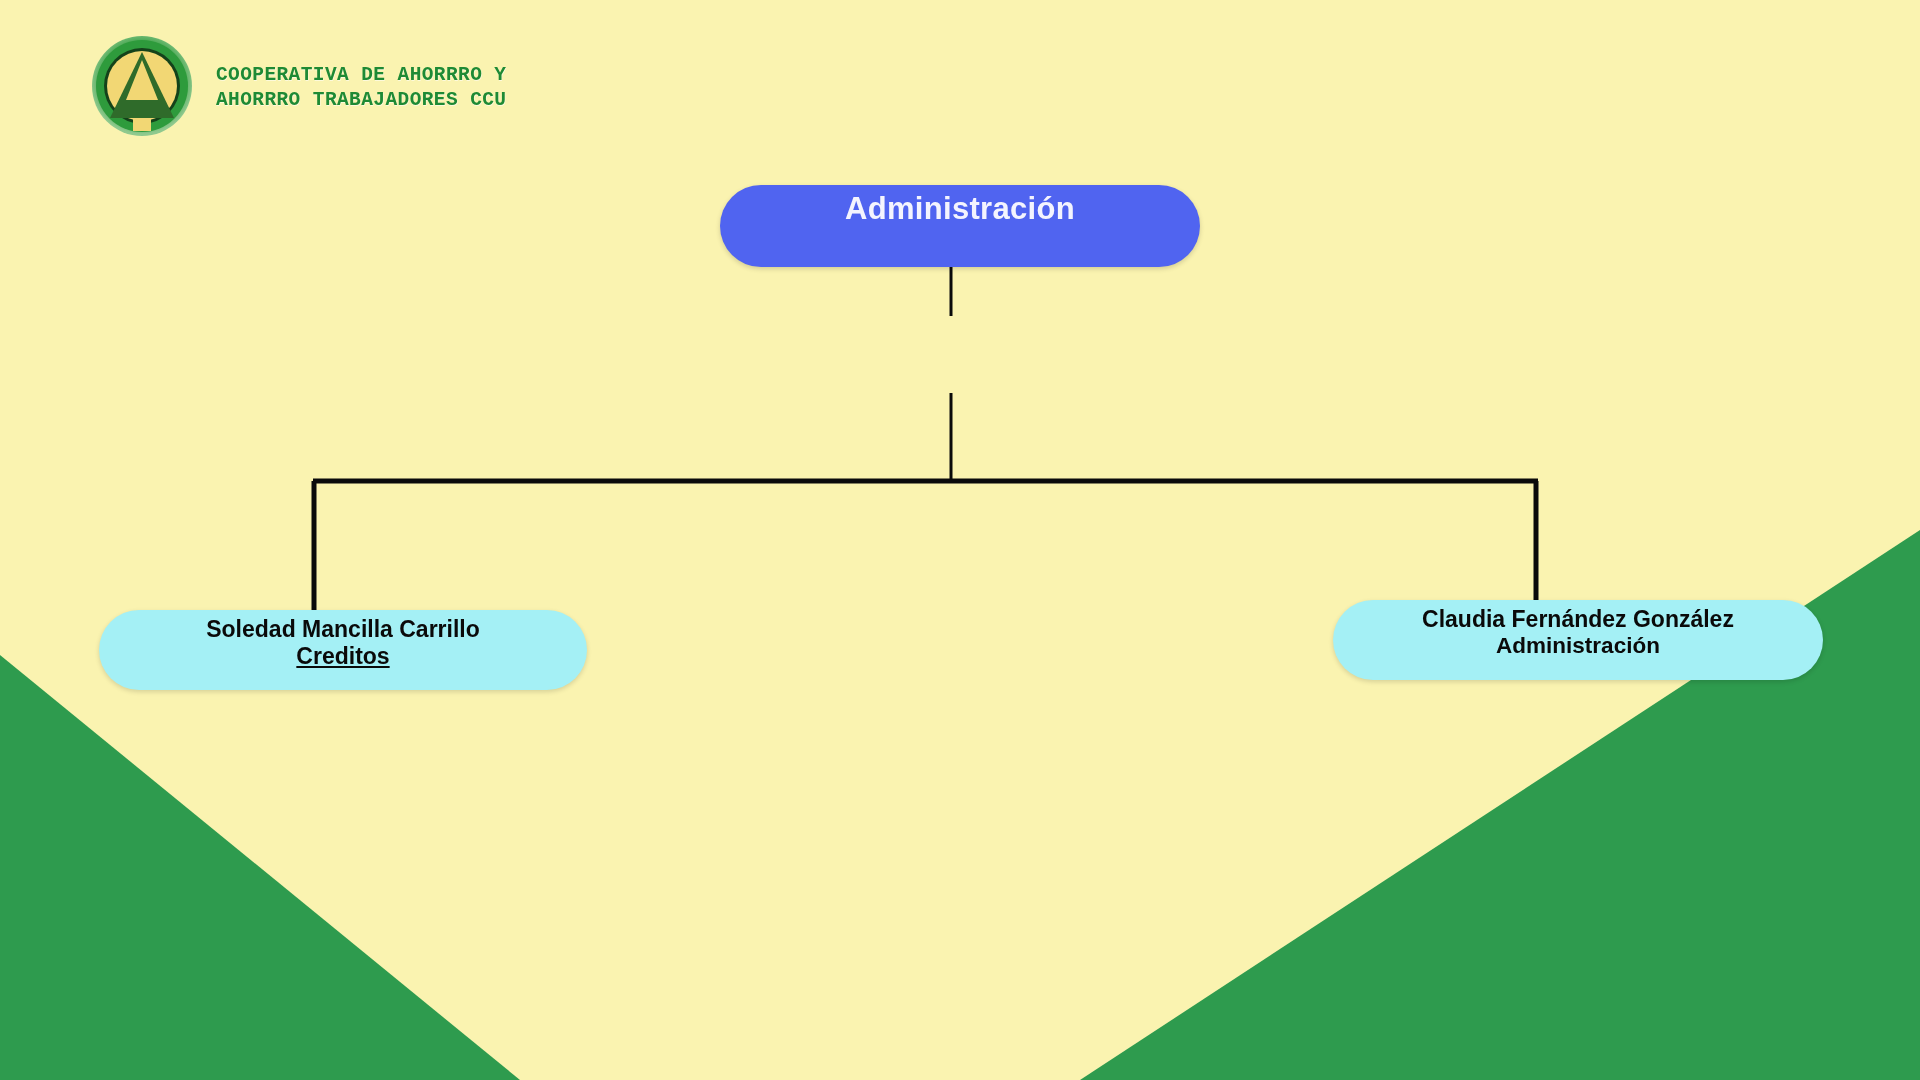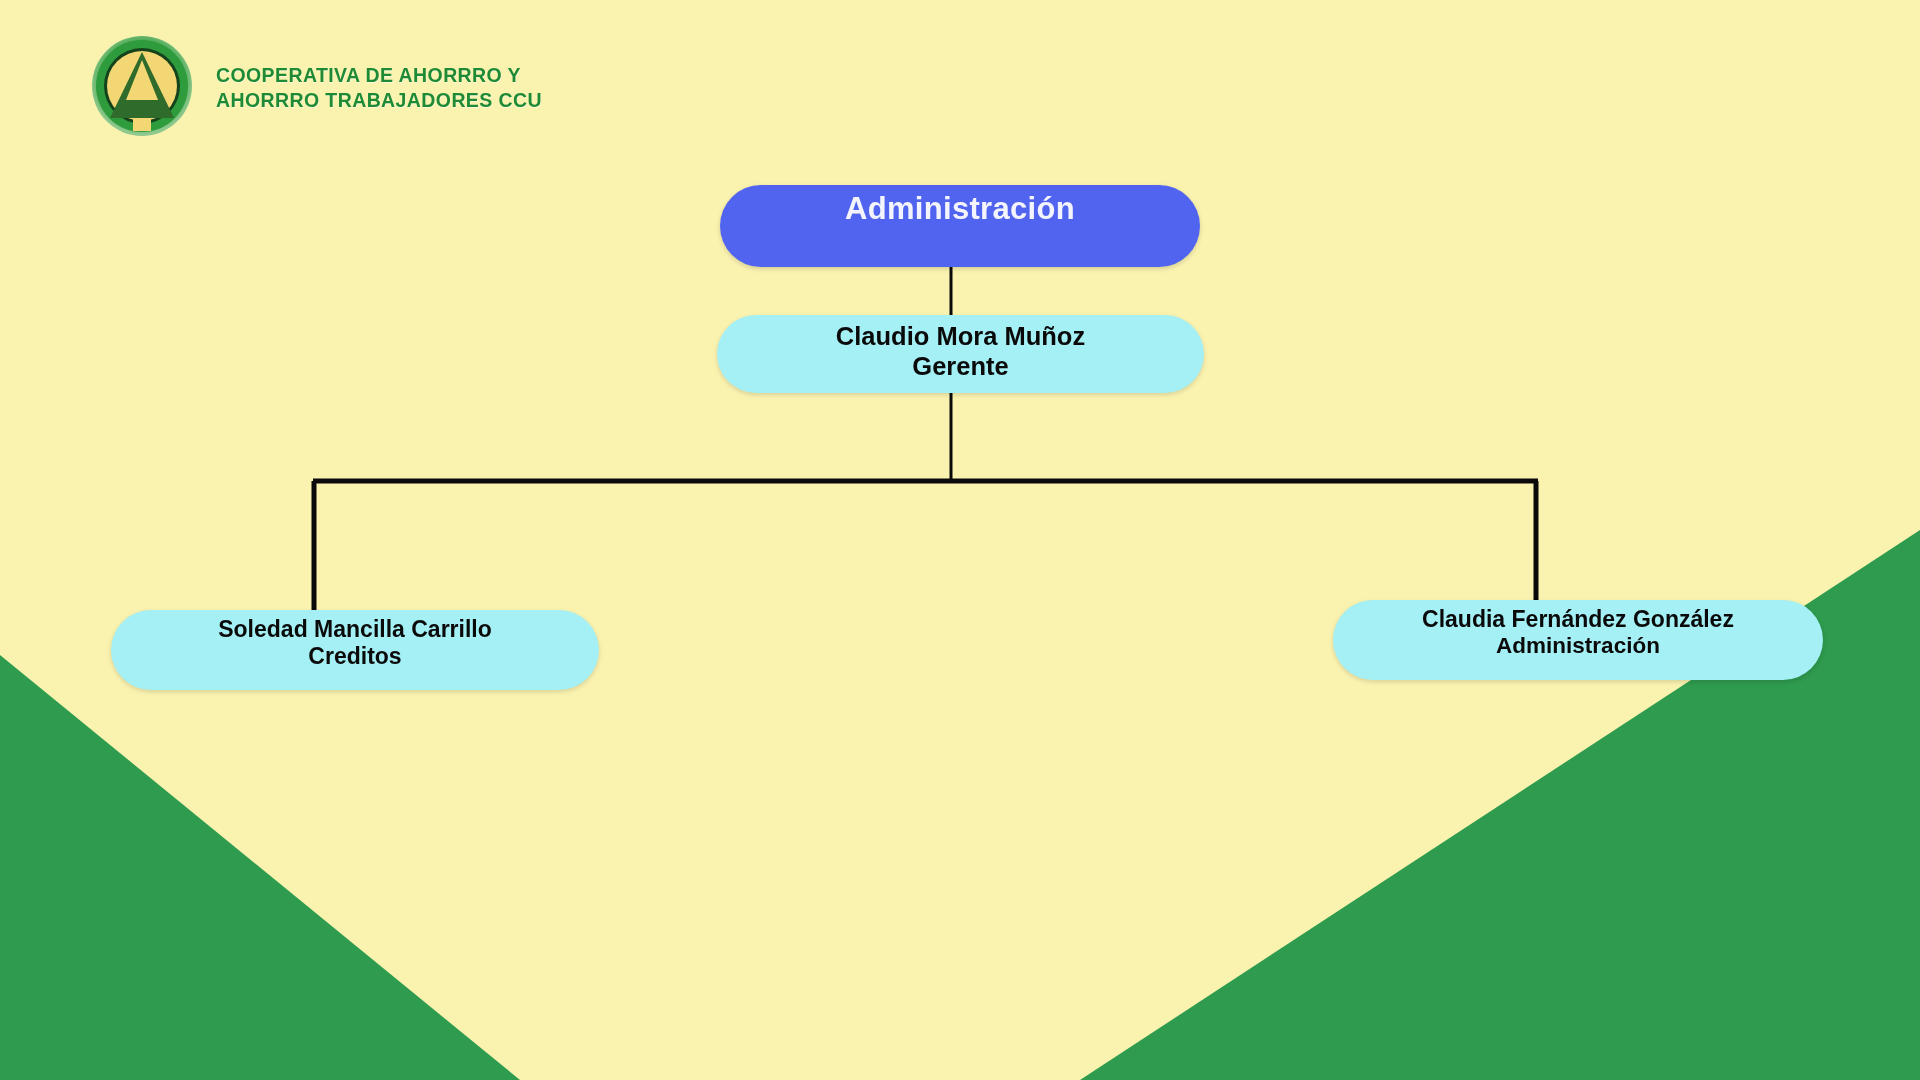--- a/index.html
+++ b/index.html
@@ -46,21 +46,21 @@
     display: block;
   }
   .brand-text {
     display: flex;
     flex-direction: column;
     justify-content: center;
     line-height: 1.28;
     padding-top: 8px;
   }
   .brand-line {
-    font-family: Liberation Sans, sans-serif;
+    font-family: Liberation Mono, monospace;
     font-size: 19.5px;
     font-weight: bold;
     letter-spacing: 0.4px;
     color: #1E8A34;
     white-space: nowrap;
     text-shadow: 0.5px 0.5px 0 rgba(255,255,255,0.55);
   }
 
   
   .connectors {
@@ -126,27 +126,27 @@
   #node-gerente {
     left: 717px;
     top: 315px;
     width: 487px;
     height: 78px;
   }
   #node-gerente .node-title { font-size: 25.5px; }
   #node-gerente .node-sub   { font-size: 25.5px; }
 
   #node-creditos {
-    left: 111px;
+    left: 99px;
     top: 610px;
     width: 488px;
     height: 80px;
   }
   #node-creditos .node-title { font-size: 23px; }
-  #node-creditos .node-sub   { font-size: 23px; }
+  #node-creditos .node-sub   { font-size: 23px; text-decoration: underline; }
 
   #node-administracion-person {
     left: 1333px;
     top: 600px;
     width: 490px;
     height: 80px;
   }
   #node-administracion-person .node-title { font-size: 23px; }
   #node-administracion-person .node-sub   { font-size: 22.5px; }
 </style>
@@ -194,24 +194,20 @@
 
     <line x1="314" y1="481" x2="314" y2="616" stroke="#0A0A0A" stroke-width="5"></line>
 
     <line x1="1536" y1="481" x2="1536" y2="606" stroke="#0A0A0A" stroke-width="5"></line>
   </svg>
 
   <div class="node node-root" id="node-administracion">
     <div class="node-title">Administración</div>
   </div>
 
-  <div class="node node-branch" id="node-gerente">
-    <div class="node-title">Claudio Mora Muñoz</div>
-    <div class="node-sub">Gerente</div>
-  </div>
 
   <div class="node node-branch" id="node-creditos">
     <div class="node-title">Soledad Mancilla Carrillo</div>
     <div class="node-sub">Creditos</div>
   </div>
 
   <div class="node node-branch" id="node-administracion-person">
     <div class="node-title">Claudia Fernández González</div>
     <div class="node-sub">Administración</div>
   </div>

